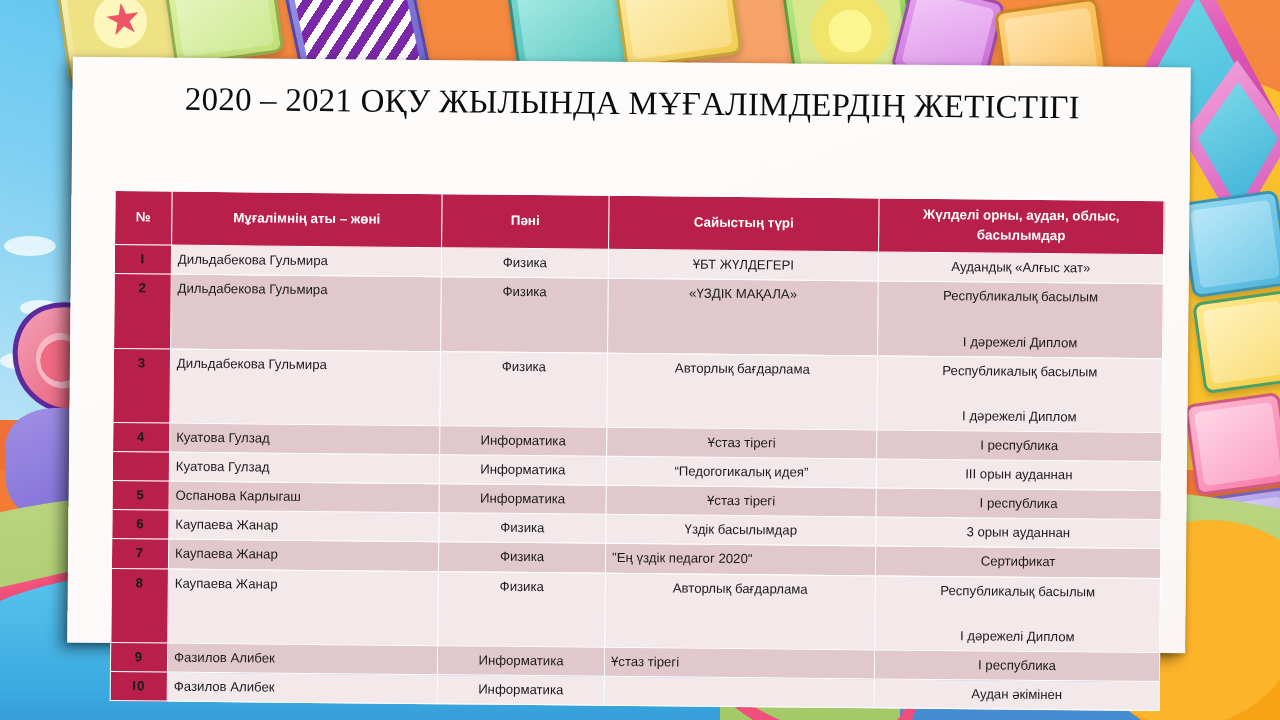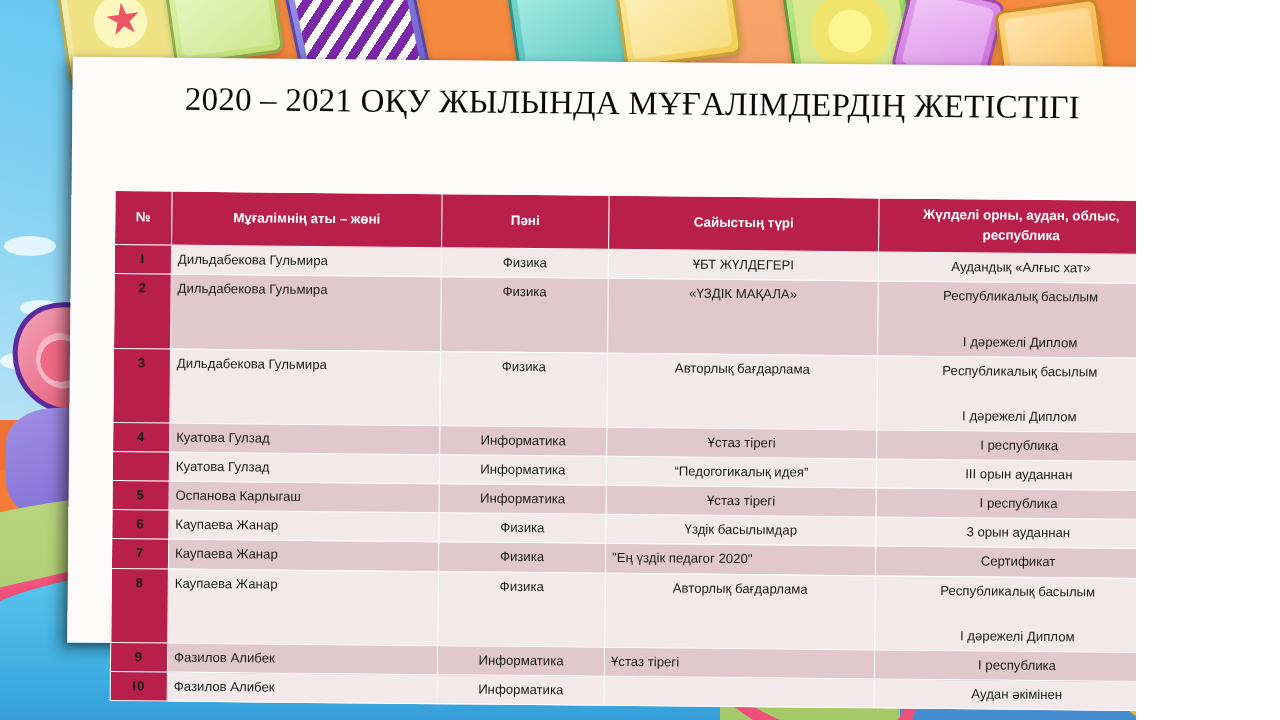--- a/index.html
+++ b/index.html
@@ -3,21 +3,21 @@
 <meta charset="utf-8">
 <style>
   * { box-sizing: border-box; margin: 0; padding: 0; }
   html, body {
     width: 1280px; height: 720px;
     overflow: hidden;
     font-family: "Liberation Sans", sans-serif;
   }
   #stage {
     position: relative;
-    width: 1136px; height: 720px;
+    width: 1280px; height: 720px;
     background: #f47b35;
     overflow: hidden;
   }
 
   
   .bg-layer { position: absolute; inset: 0; }
 
   .bg-orange {
     position:absolute; left:0; top:0; width:1280px; height:470px;
     background:
@@ -279,21 +279,21 @@
           <col class="col-prize">
       </colgroup>
       <thead>
         <tr>
           <th>№</th>
           <th>Мұғалімнің аты – жөні</th>
           <th>Пәні</th>
           <th>Сайыстың түрі</th>
           <th>
             <span>Жүлделі орны, аудан, облыс,</span><br>
-            <span>республика</span>
+            <span>басылымдар</span>
           </th>
         </tr>
       </thead>
       <tbody id="table-body">
           <tr class="band-a">
             <td class="cell-no">I</td>
             <td class="cell-name">Дильдабекова Гульмира</td>
             <td class="cell-subj">Физика</td>
             <td class="cell-comp">ҰБТ ЖҮЛДЕГЕРІ</td>
             <td class="cell-prize">Аудандық «Алғыс хат»</td>

